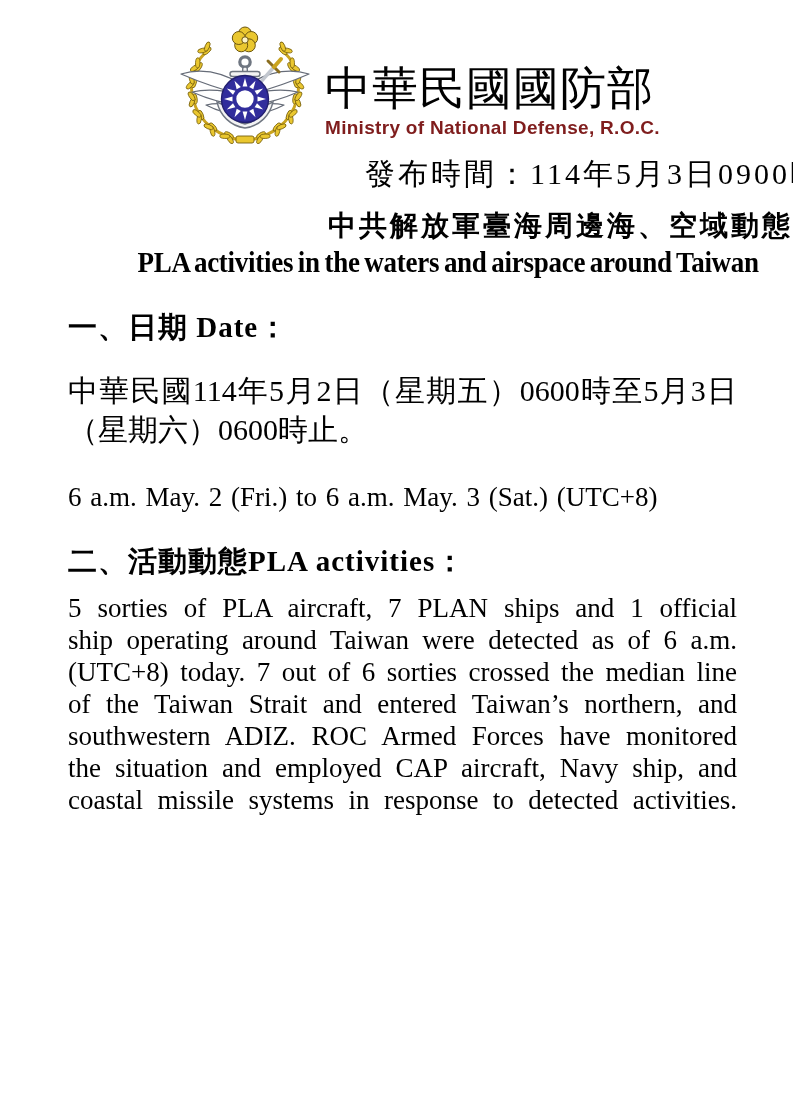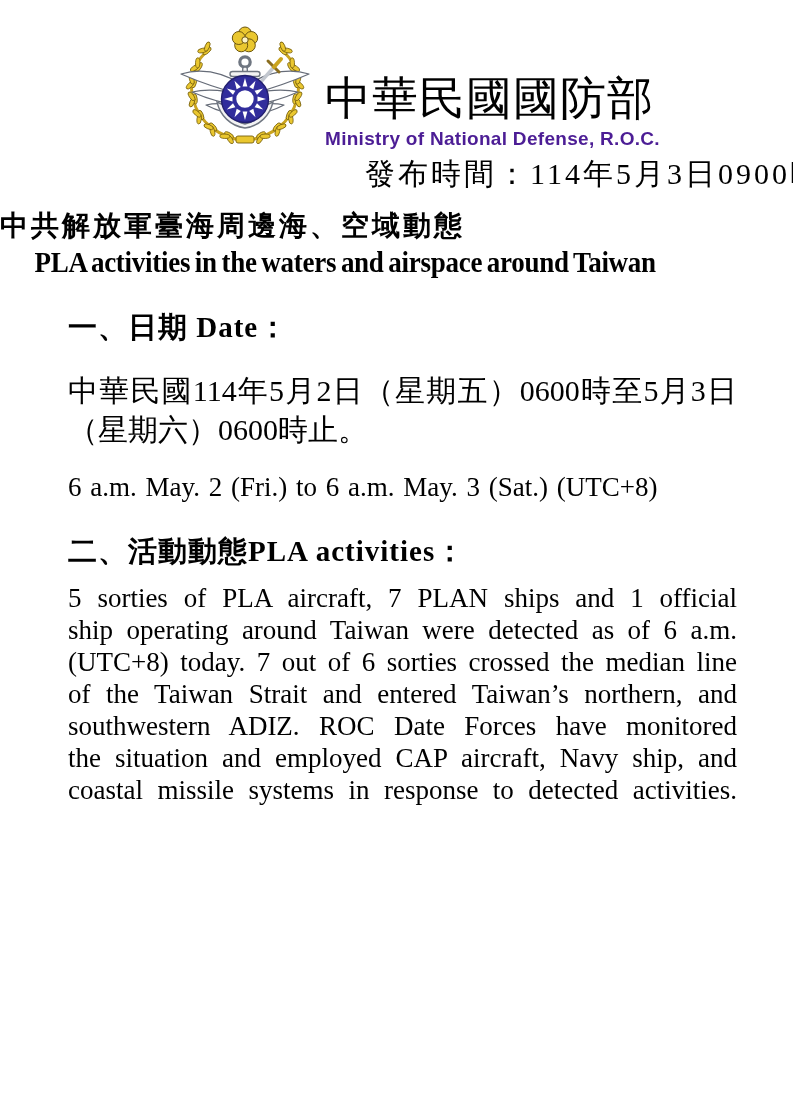--- a/index.html
+++ b/index.html
@@ -6,44 +6,44 @@
   .page {
     position: relative;
     width: 793px;
     height: 1115px;
     background: #ffffff;
     color: #000000;
     font-family: "Liberation Serif", "DejaVu Serif", serif;
     overflow: hidden;
   }
   
-  .header { display: flex; align-items: flex-end; margin: 25px 0 0 175px; }
+  .header { display: flex; align-items: center; margin: 25px 0 0 175px; }
   .emblem { width: 140px; height: 125px; flex: none; }
   .org { margin-left: 10px; padding-top: 28px; }
   .org-zh { font-size: 46px; line-height: 1.1; letter-spacing: 1px; white-space: nowrap; }
   .org-en {
     font-family: "Liberation Sans", "DejaVu Sans", sans-serif;
-    font-weight: bold; font-size: 19px; color: #4c1d95;
+    font-weight: bold; font-size: 19px; color: #7f1d1d;
     letter-spacing: 0.3px; margin-top: 3px; white-space: nowrap;
   }
   
   .release { margin: 6px 0 0 345px; }
   .release-zh { font-size: 30px; letter-spacing: 3px; padding-left: 20px; line-height: 35px; white-space: nowrap; }
   .release-en { font-size: 26px; line-height: 35px; white-space: nowrap; }
   
-  .doc-title { text-align: left; font-weight: bold; margin-top: 18px; }
+  .doc-title { text-align: right; font-weight: bold; margin-top: 18px; }
   .doc-title-zh { font-size: 28px; letter-spacing: 3px; line-height: 34px; }
   .doc-title-en { font-size: 30px; line-height: 34px; margin-top: 2px;
                   display: inline-block; transform: scaleX(0.9); transform-origin: 50% 50%;
                   white-space: nowrap; letter-spacing: -0.3px; word-spacing: -2px; }
   
   .content { padding: 0 56px 0 68px; }
   .heading { font-size: 29px; font-weight: bold; letter-spacing: 1px; margin-top: 30px; line-height: 36px; }
   .para-zh { font-size: 30px; line-height: 39px; margin-top: 26px; }
-  .para-en { font-size: 27px; line-height: 32px; margin-top: 22px; word-spacing: 2px; }
+  .para-en { font-size: 27px; line-height: 32px; margin-top: 32px; word-spacing: 2px; }
   .para-en.body-en { margin-top: 13px; word-spacing: normal; }
   .line { display: block; }
   .fill { text-align: justify; text-align-last: justify; }
 </style>
 </head>
 <body>
 
 <div class="page">
 
   <div class="header">
@@ -153,19 +153,19 @@
     </div>
 
     <div class="heading">二、活動動態PLA activities：</div>
 
 
     <div class="para-en body-en">
       <span class="line fill">5 sorties of PLA aircraft, 7 PLAN ships and 1 official</span>
       <span class="line fill">ship operating around Taiwan were detected as of 6 a.m.</span>
       <span class="line fill">(UTC+8) today. 7 out of 6 sorties crossed the median line</span>
       <span class="line fill">of the Taiwan Strait and entered Taiwan’s northern, and</span>
-      <span class="line fill">southwestern ADIZ. ROC Date Forces have monitored</span>
+      <span class="line fill">southwestern ADIZ. ROC Armed Forces have monitored</span>
       <span class="line fill">the situation and employed CAP aircraft, Navy ship, and</span>
       <span class="line fill">coastal missile systems in response to detected activities.</span>
     </div>
 
   </div>
 </div>
 
 </body></html>

